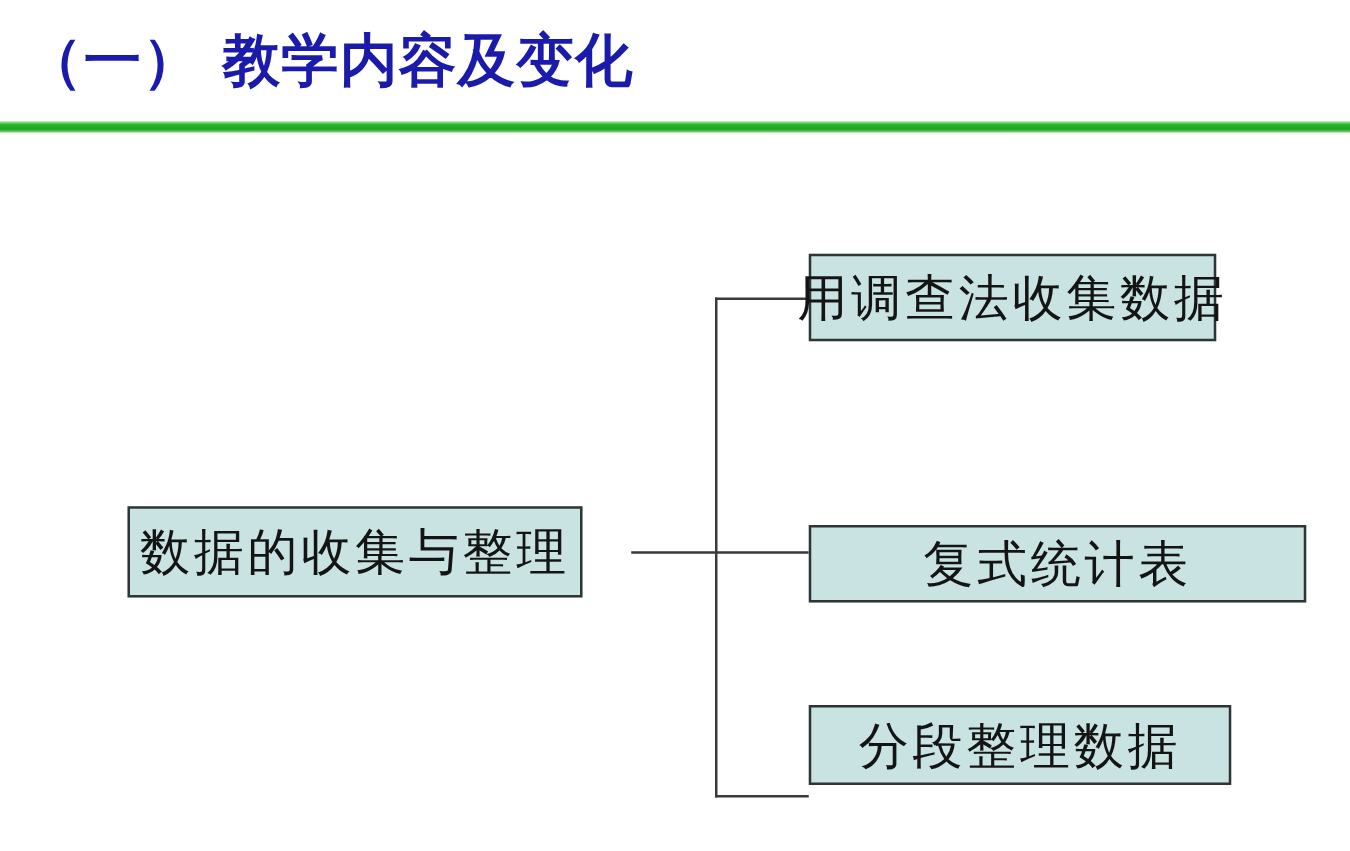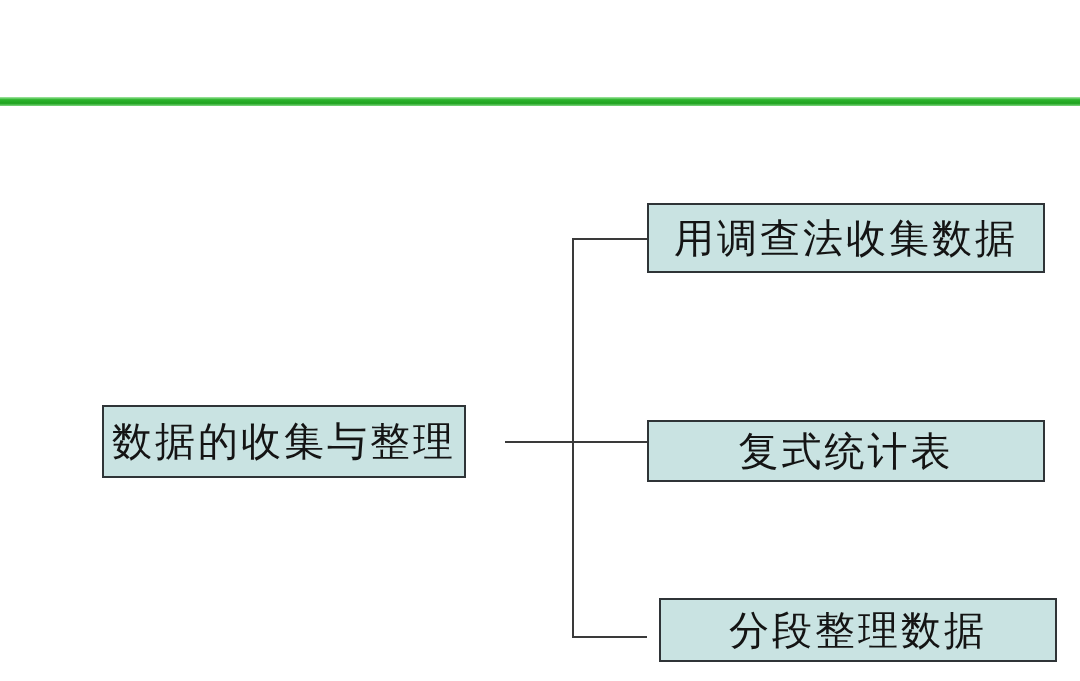--- a/index.html
+++ b/index.html
@@ -45,37 +45,38 @@
     border: 2px solid var(--box_border, #2f3437);
     color: var(--text, #141414);
     font-size: 40px;
     letter-spacing: 3px;
     display: flex;
     align-items: center;
     justify-content: center;
     white-space: nowrap;
   }
   .node.root   { left: 102px; top: 405px; width: 364px; height: 73px; }
-  .node.c0     { left: 647px; top: 203px; width: 398px; height: 70px; }
+  .node.c0     { left: 647px; top: 203px; width: 326px; height: 70px; }
   .node.c1     { left: 647px; top: 420px; width: 398px; height: 62px; }
-  .node.c2     { left: 647px; top: 598px; width: 398px; height: 64px; margin-left: 12px; }
+  .node.c2     { left: 647px; top: 564px; width: 338px; height: 64px; }
   .line {
     position: absolute;
     background: var(--connector, #3a3a3a);
   }
   .line.v        { left: 572px; top: 238px; width: 2px;  height: 400px; }
   .line.h-top    { left: 572px; top: 238px; width: 75px;  height: 2px; }
   .line.h-mid    { left: 505px; top: 441px; width: 142px; height: 2px; }
   .line.h-bottom { left: 572px; top: 636px; width: 75px;  height: 2px; }
 </style>
 </head>
 <body>
 
 <div class="slide">
 
+  <h1 class="title">（一） 教学内容及变化</h1>
 
   <div class="divider"></div>
 
   <div>
 
     <div class="line v"></div>
     <div class="line h-top"></div>
     <div class="line h-mid"></div>
     <div class="line h-bottom"></div>
 

